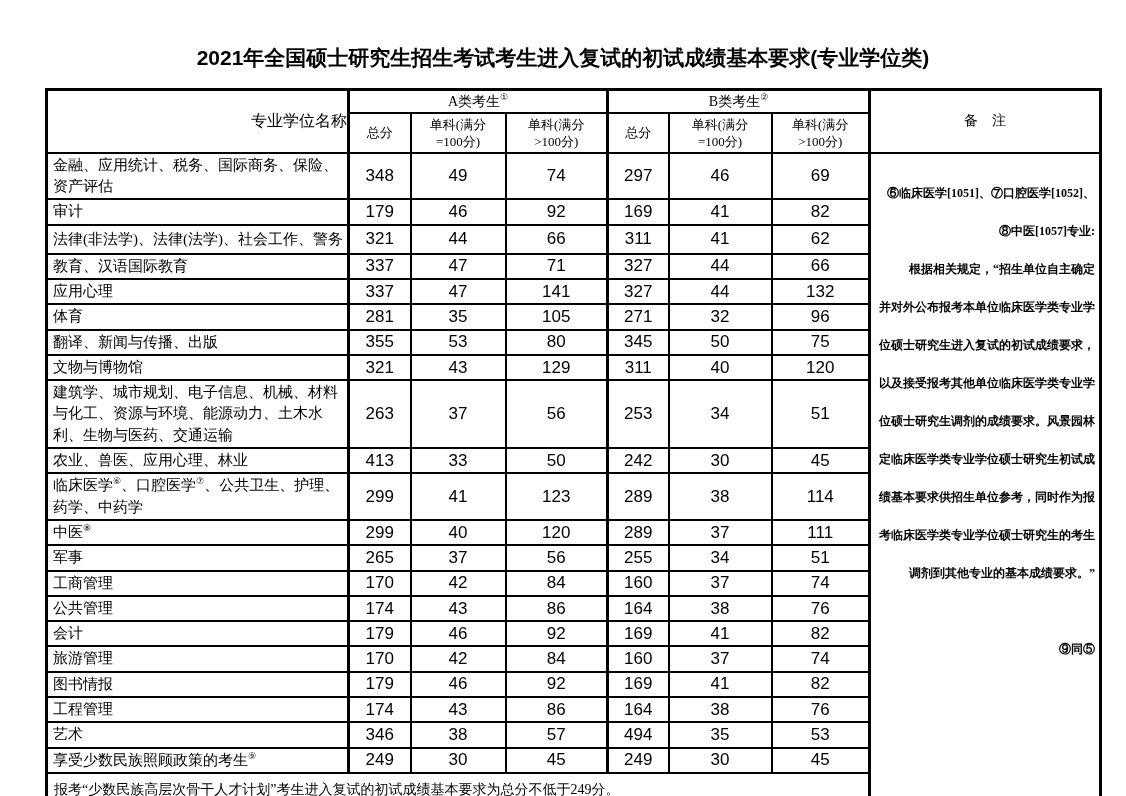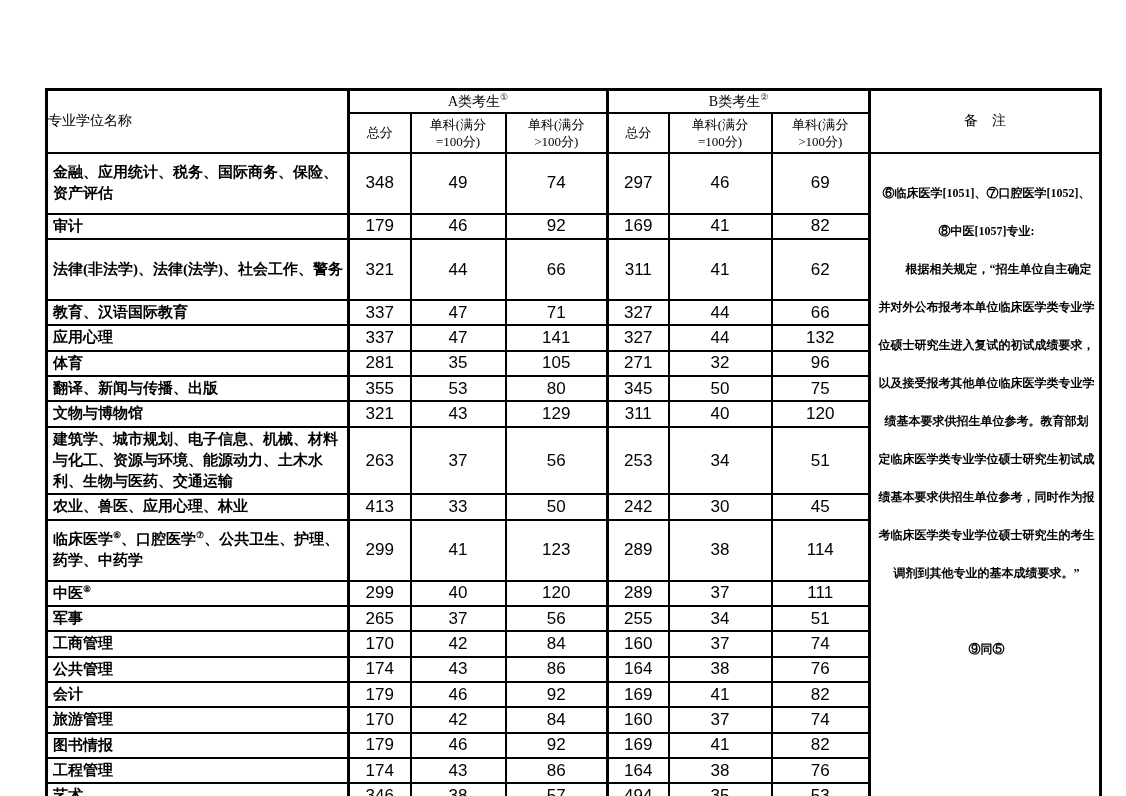--- a/index.html
+++ b/index.html
@@ -17,51 +17,52 @@
     position: absolute; left: 45px; top: 88px; width: 1054px;
     border-collapse: collapse; table-layout: fixed;
     border: 3px solid #000;
   }
   .score-table th, .score-table td {
     border: 2px solid #000; color: #000; vertical-align: middle; overflow: hidden;
   }
   .thick-l { border-left: 3px solid #000 !important; }
 
   .score-table th { font-weight: normal; }
-  .name-h  { font-size: 14px; text-align: left; }
+  .name-h  { font-size: 16px; text-align: right; }
   .group-h { font-size: 14px; text-align: center; height: 23px; line-height: 1; }
   .group-h sup { font-size: 9px; }
   .sub-h   { font-size: 13px; text-align: center; line-height: 1.32; padding: 2px 0; }
   .remark-h{ font-size: 14px; }
 
   tr.lines1 { height: 23px; }
-  tr.lines2 { height: 61px; }
+  tr.lines2 { height: 29px; }
   tr.lines3 { height: 62px; margin-left: 41px; }
   tr.footer-row { height: 34px; }
   thead tr.grp { height: 23px; }
   thead tr.sub { height: 37px; }
 
-  td.name { font-size: 15px; text-align: left; padding: 1px 3px 1px 5px; line-height: 1.42; font-weight: bold; }
+  td.name { font-size: 15px; text-align: left; padding: 1px 3px 1px 5px; line-height: 1.42; }
   td.name sup { font-size: 9px; }
   td.num  {
     font-family: "Liberation Sans", sans-serif;
     font-size: 17px; text-align: center; padding: 0;
   }
   td.remark-cell { vertical-align: top; padding: 20px 4px 0 7px; }
   .remark-line {
     font-size: 12px; font-weight: bold; line-height: 38px; height: 38px;
-    white-space: pre; text-align: center;
+    white-space: pre; text-align: right;
   }
   td.footer-note { font-size: 14px; text-align: left; padding: 2px 4px 2px 6px; }
 </style>
 </head>
 <body>
 
 <div class="page">
 
+  <div class="doc-title">2021年全国硕士研究生招生考试考生进入复试的初试成绩基本要求(专业学位类)</div>
 
   <table class="score-table">
     <colgroup>
       <col style="width:302px">
       <col style="width:62px">
       <col style="width:95px">
       <col style="width:102px">
       <col style="width:61px">
       <col style="width:103px">
       <col style="width:98px">
@@ -104,21 +105,21 @@
           <td class="num thick-l">297</td>
           <td class="num">46</td>
           <td class="num">69</td>
           <td class="remark-cell thick-l" rowspan="22">
             <div class="remark-line">⑥临床医学[1051]、⑦口腔医学[1052]、</div>
             <div class="remark-line">⑧中医[1057]专业:</div>
             <div class="remark-line">　　根据相关规定，“招生单位自主确定</div>
             <div class="remark-line">并对外公布报考本单位临床医学类专业学</div>
             <div class="remark-line">位硕士研究生进入复试的初试成绩要求，</div>
             <div class="remark-line">以及接受报考其他单位临床医学类专业学</div>
-            <div class="remark-line">绩基本要求供招生单位参考。教育部划</div>
+            <div class="remark-line">位硕士研究生调剂的成绩要求。风景园林</div>
             <div class="remark-line">定临床医学类专业学位硕士研究生初试成</div>
             <div class="remark-line">绩基本要求供招生单位参考，同时作为报</div>
             <div class="remark-line">考临床医学类专业学位硕士研究生的考生</div>
             <div class="remark-line">调剂到其他专业的基本成绩要求。”</div>
             <div class="remark-line"></div>
             <div class="remark-line">⑨同⑤</div>
           </td>
         </tr>
         <tr class="lines1">
           <td class="name">审计</td>

